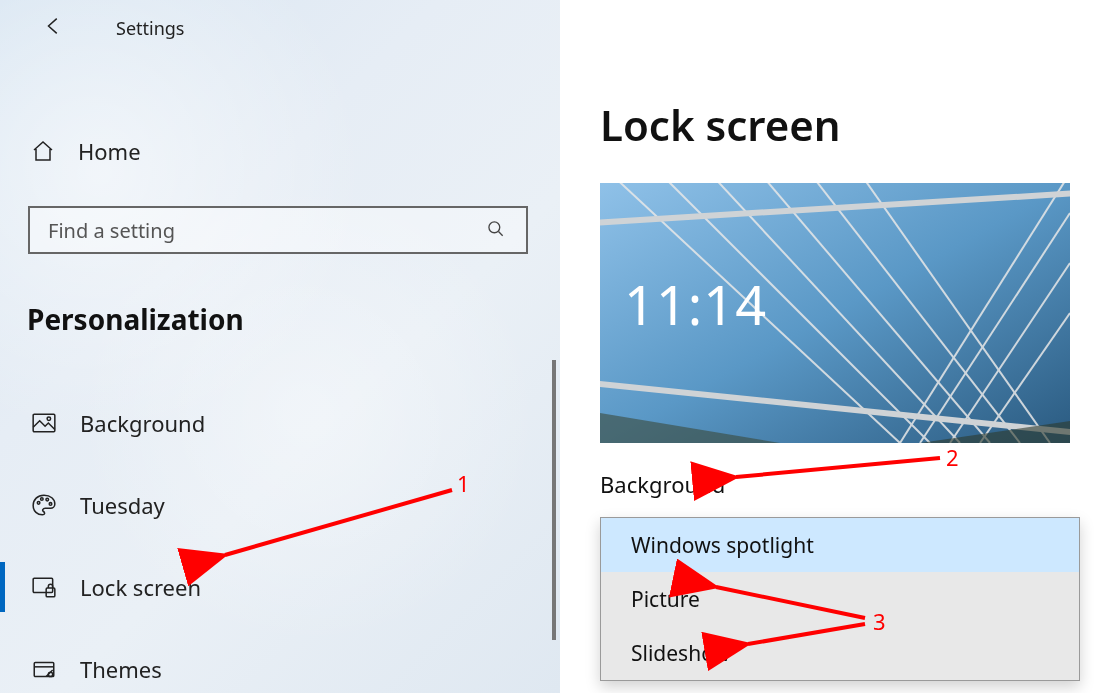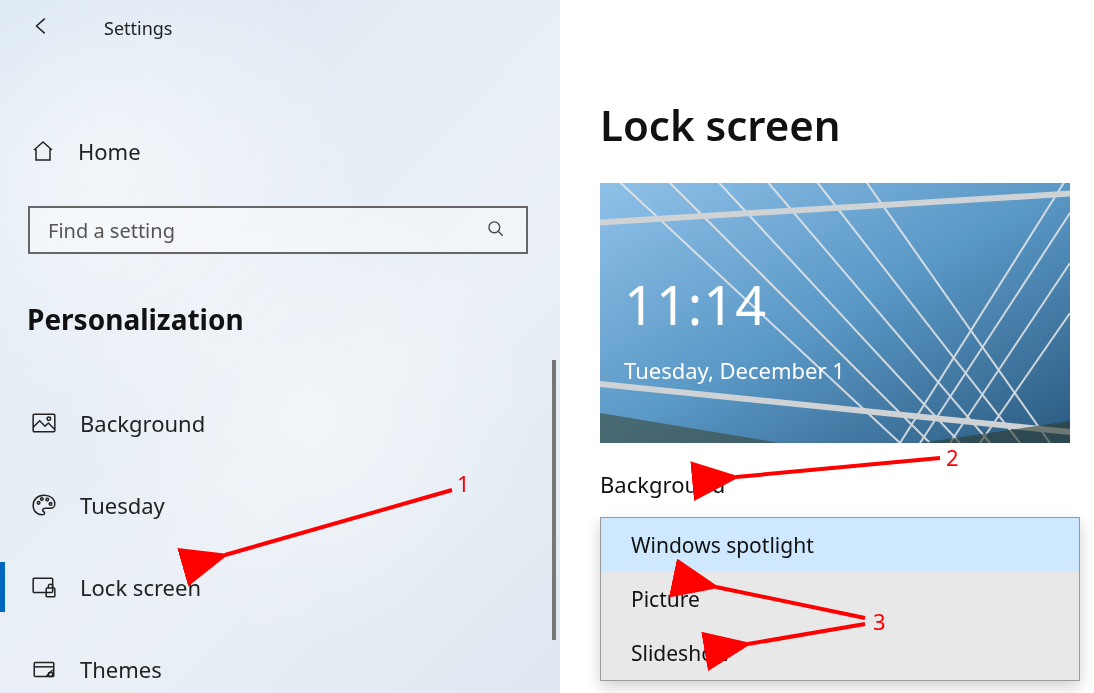--- a/index.html
+++ b/index.html
@@ -15,21 +15,21 @@
     position: absolute;
     left: 0; top: 0;
     width: 560px;
     height: 693px;
     background:
       radial-gradient(circle at 18% 25%, rgba(255,255,255,0.55), rgba(255,255,255,0) 38%),
       radial-gradient(circle at 55% 60%, rgba(255,255,255,0.35), rgba(255,255,255,0) 45%),
       linear-gradient(135deg, #d9e6f2 0%, #e6edf5 35%, #eaf0f6 60%, #dfe8f1 100%);
   }
   .back-row {
-    padding: 14px 0 0 28px;
+    padding: 14px 0 0 40px;
     display: flex;
     align-items: center;
   }
   .back-btn {
     width: 28px; height: 28px;
     display: flex; align-items: center; justify-content: center;
     cursor: pointer;
   }
   .back-btn svg { width: 22px; height: 22px; stroke: #222; }
   .settings-title {
@@ -306,21 +306,20 @@
         <line x1="470" y1="130" x2="380" y2="260"></line>
       </g>
       <g stroke="#cfd3d6" stroke-width="6">
         <line x1="-10" y1="40" x2="480" y2="10"></line>
         <line x1="-10" y1="200" x2="480" y2="250"></line>
       </g>
       <polygon points="0,230 180,260 0,260" fill="#3a4a3a" opacity="0.6"></polygon>
       <polygon points="470,238 320,260 470,260" fill="#2d3a2d" opacity="0.6"></polygon>
     </svg>
     <div class="time">11:14</div>
-    <div class="date">Tuesday, December 1</div>
   </div>
 
   <div class="bg-label">Background</div>
 
   <div class="dropdown">
     <div class="option selected">
       <span>Windows spotlight</span>
     </div>
     <div class="option">
       <span>Picture</span>

